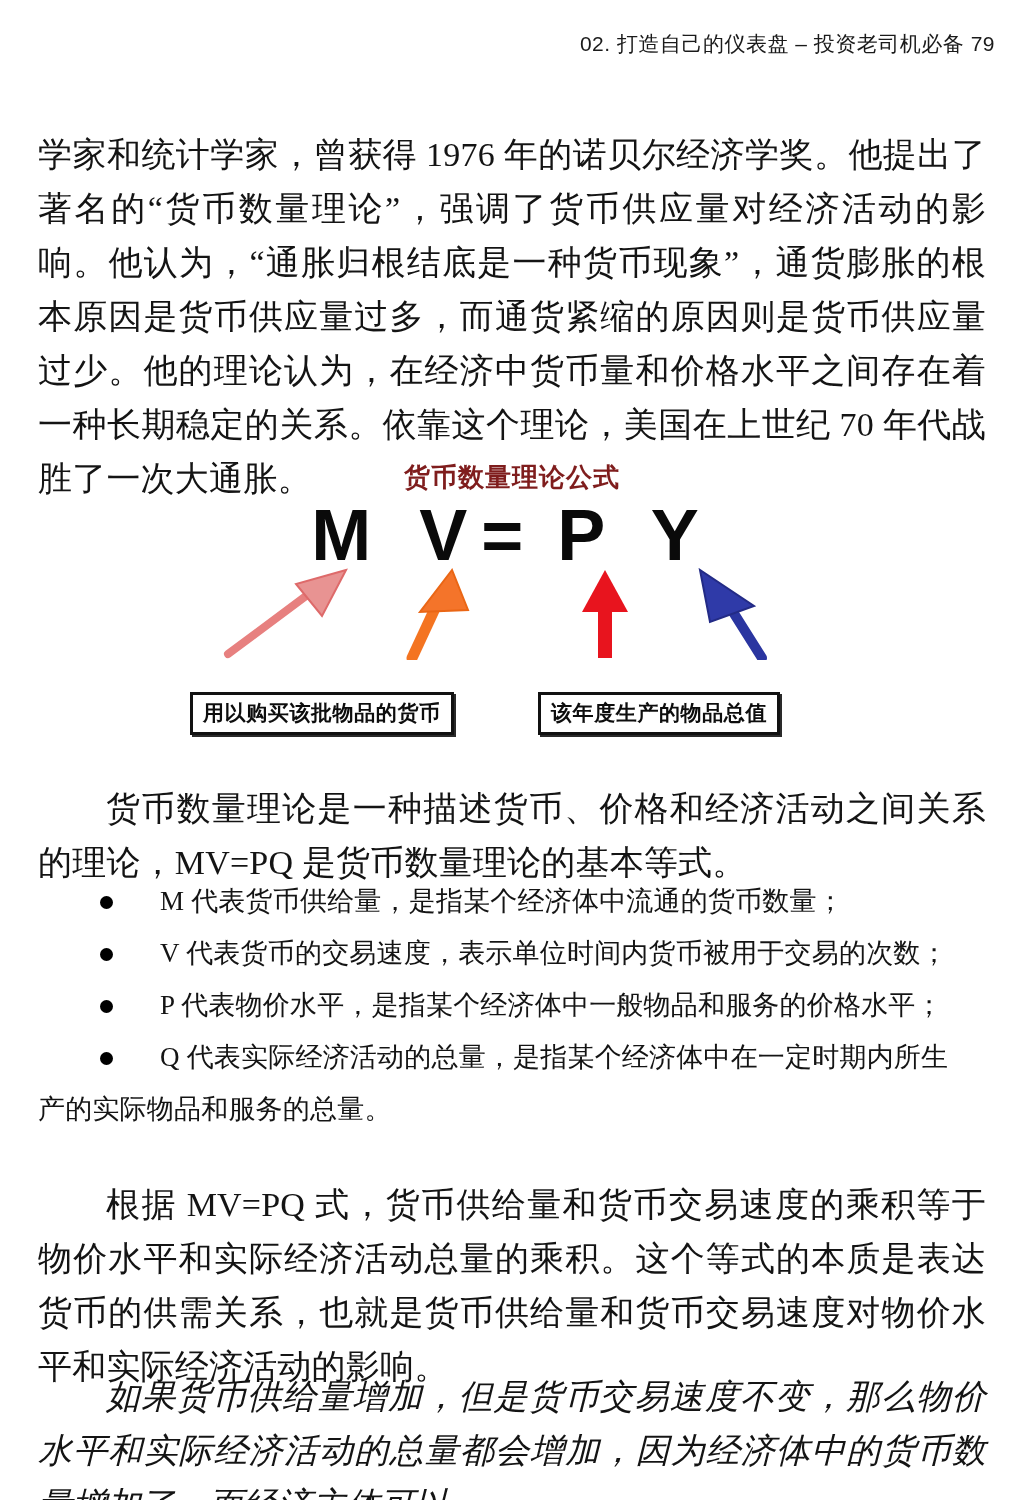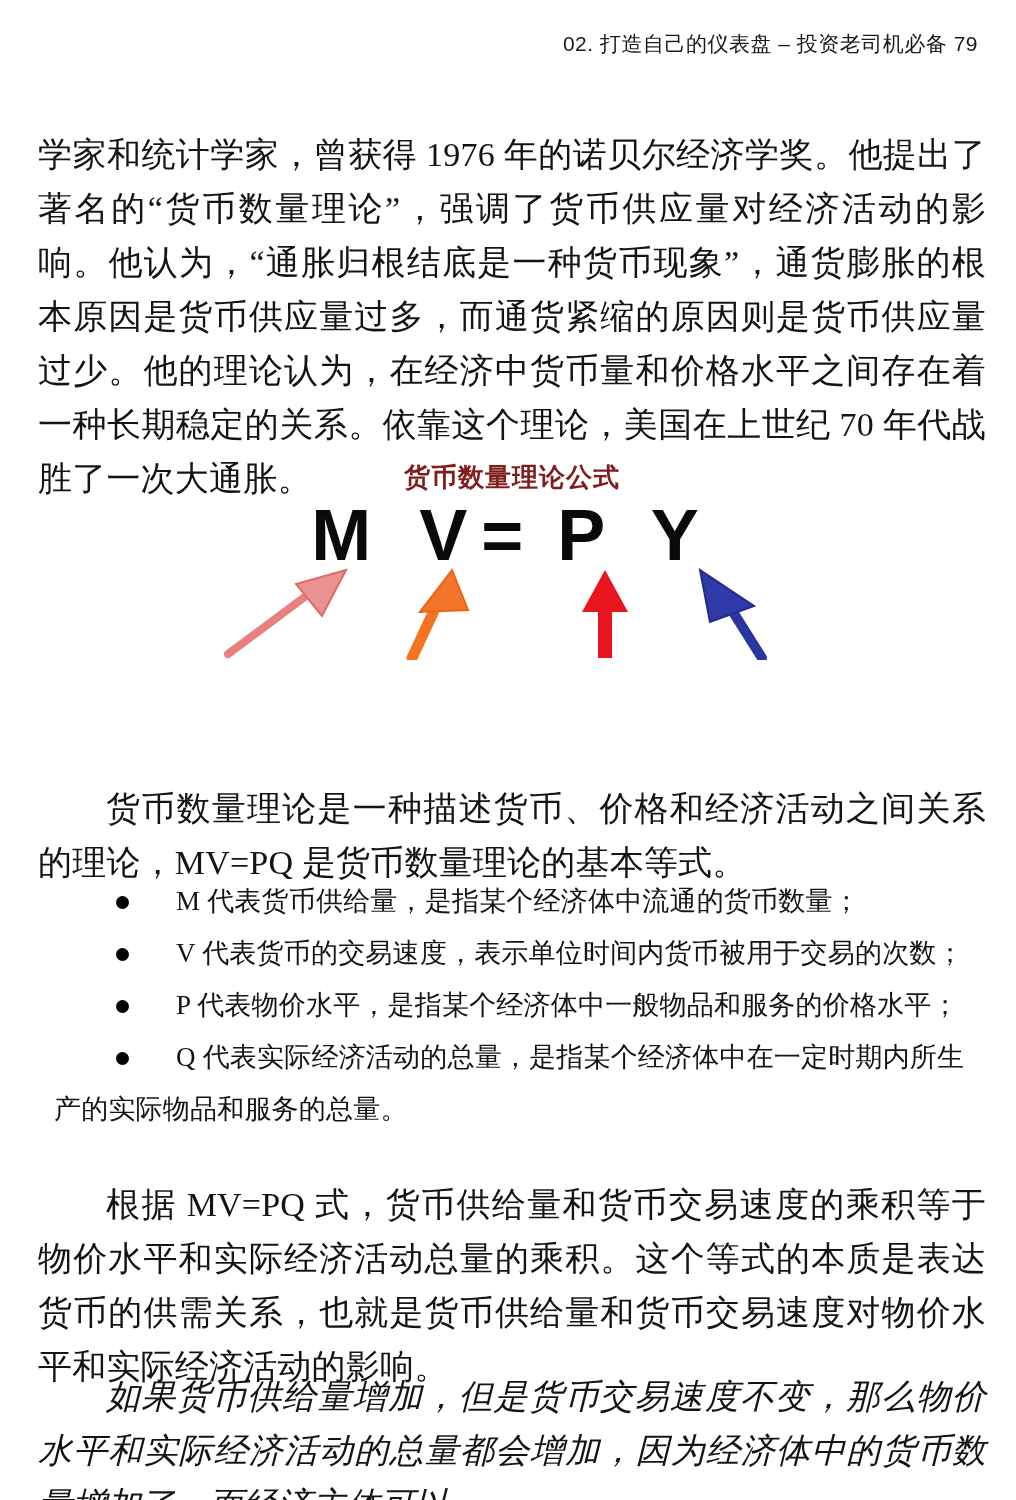--- a/index.html
+++ b/index.html
@@ -21,21 +21,21 @@
     width: 1016px;
     height: 1500px;
     background: #ffffff;
   }
 
   
   .page-header {
     position: absolute;
     top: 30px;
     left: 38px;
-    right: 38px;
+    right: 21px;
     text-align: right;
     font-family: "Liberation Sans", "DejaVu Sans", sans-serif;
     font-size: 21px;
     letter-spacing: 0.5px;
     color: #1a1a1a;
     white-space: nowrap;
   }
 
   
   .body-col {
@@ -146,21 +146,20 @@
     left: 38px;
     top: 875px;
     width: 948px;
   }
   .bullet-row {
     position: relative;
     min-height: 52px;
     font-size: 27px;
     line-height: 52px;
     color: #141414;
-    margin-left: 16px;
   }
   .bullet-dot {
     position: absolute;
     left: 62px;
     top: 21px;
     width: 13px;
     height: 13px;
     background: #000;
     border-radius: 50%;
   }
@@ -221,20 +220,24 @@
 
       <svg class="arrow-svg" style="left:640px; top:0px;" width="110" height="92" viewBox="0 0 110 92">
         <g>
           <path d="M84 90 L50 36" stroke="#2a35a0" stroke-width="10" stroke-linecap="round" fill="none"></path>
           <path d="M22 2 L32 54 L76 38 Z" fill="#2f3aa8" stroke="#232b86" stroke-width="2"></path>
         </g>
       </svg>
     </div>
 
 
+    <div class="fig-boxes">
+      <span class="fig-box" style="left:152px;">用以购买该批物品的货币</span>
+      <span class="fig-box" style="left:500px;">该年度生产的物品总值</span>
+    </div>
   </div>
 
   <div class="body-col" style="top:782px;">
     <p class="para indent">货币数量理论是一种描述货币、价格和经济活动之间关系的理论，MV=PQ 是货币数量理论的基本等式。</p>
   </div>
 
   <div class="bullets">
     <div class="bullet-row">
       <span class="bullet-dot"></span>
       <span class="bullet-text">M 代表货币供给量，是指某个经济体中流通的货币数量；</span>

